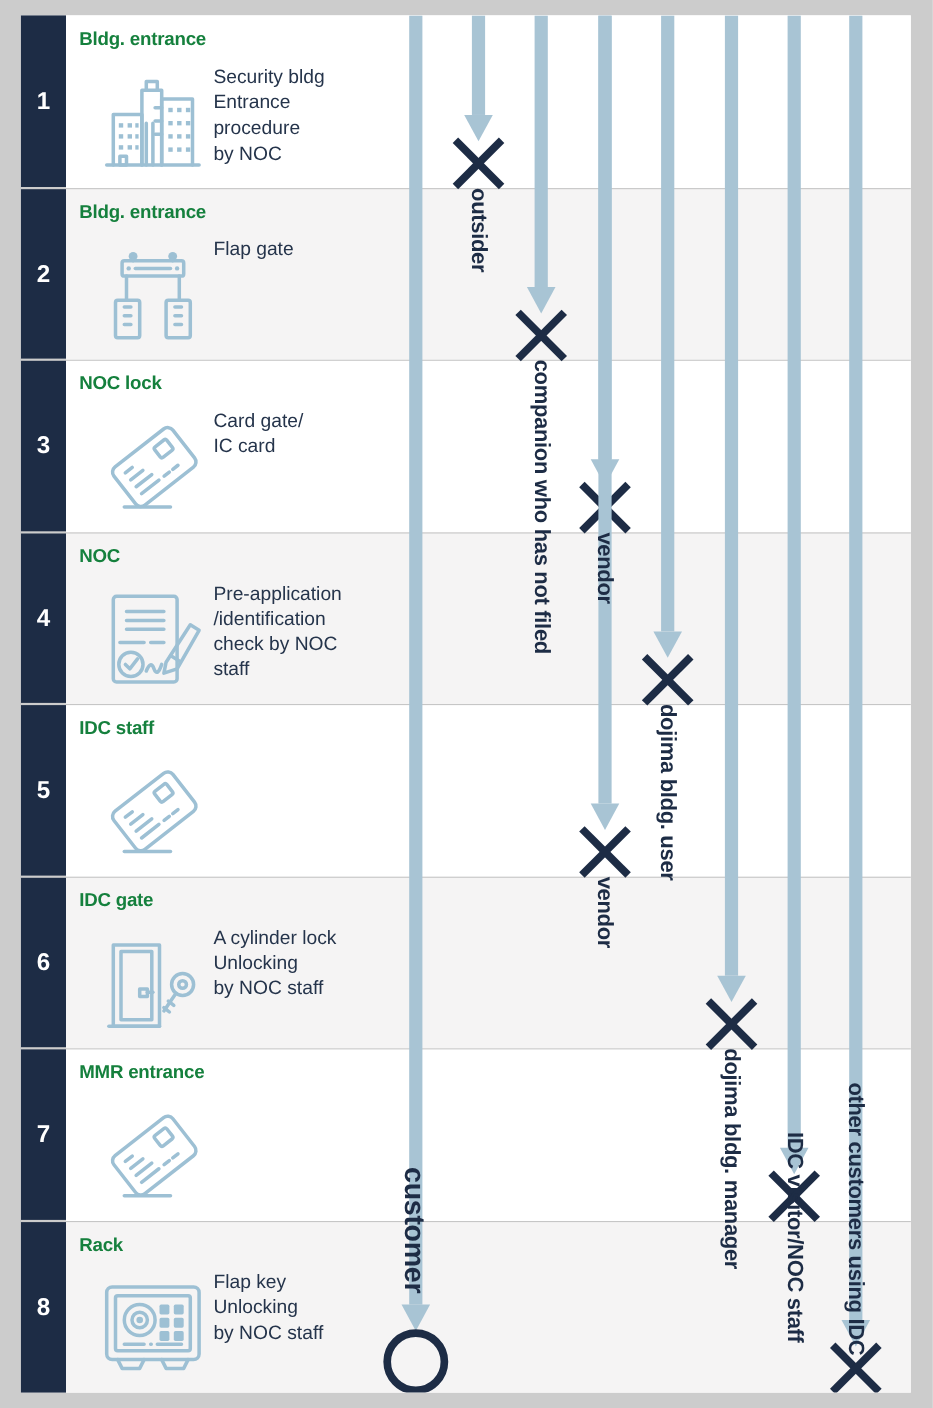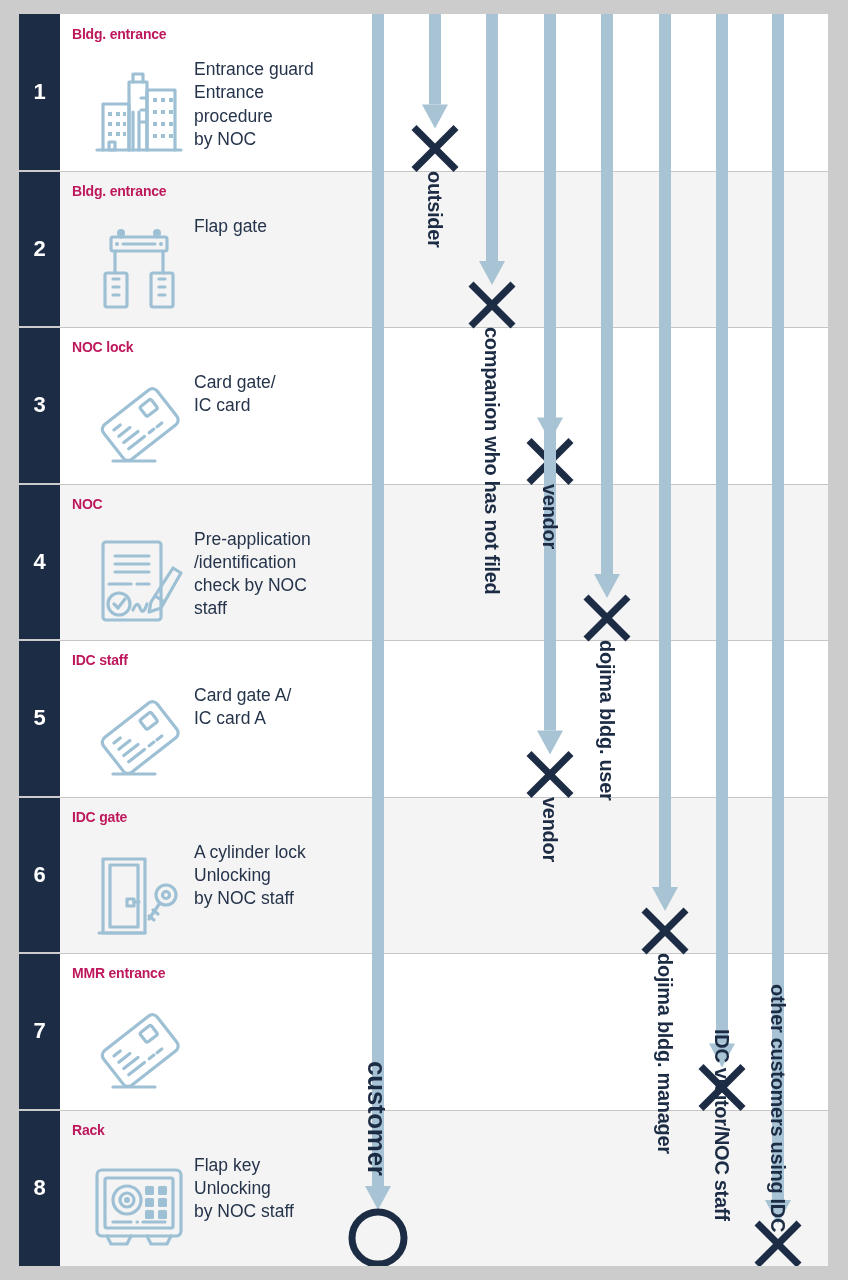--- a/index.html
+++ b/index.html
@@ -30,21 +30,21 @@
     background:#1d2c45;
     color:#ffffff;
     font-size:22px;font-weight:bold;
     display:flex;align-items:center;justify-content:center;
   }
   .num-gap{
     position:absolute;left:0;width:41px;height:2px;background:#cccccc;
   }
   .stage-title{
     position:absolute;left:53px;top:12px;
-    font-size:14px;font-weight:bold;color:#be185d;
+    font-size:17px;font-weight:bold;color:#15803d;
     letter-spacing:-0.2px;white-space:nowrap;
   }
   .stage-desc{
     position:absolute;left:175px;top:44px;
     font-size:17.5px;line-height:1.33;color:#25344b;
     white-space:pre-line;
   }
   .stage-icon{
     position:absolute;left:70px;top:46px;width:100px;height:100px;
   }
@@ -98,21 +98,21 @@
               <rect x="80" y="50" width="4" height="4"></rect>
               <rect x="64" y="62" width="4" height="4"></rect>
               <rect x="72" y="62" width="4" height="4"></rect>
               <rect x="80" y="62" width="4" height="4"></rect>
               <rect x="64" y="74" width="4" height="4"></rect>
               <rect x="72" y="74" width="4" height="4"></rect>
               <rect x="80" y="74" width="4" height="4"></rect>
             </g>
             <path fill="none" stroke="#9dc0d4" stroke-width="3.2" stroke-linecap="round" stroke-linejoin="round" d="M20 82 h6 v8 h-6 z"></path>
           </svg></div>
-        <div class="stage-desc">Entrance guard
+        <div class="stage-desc">Security bldg
 Entrance
 procedure
 by NOC</div>
       </div>
       <div class="row even" style="top: 156.5px;">
         <div class="num-cell">2</div>
         <div class="stage-title">Bldg. entrance</div>
         <div class="stage-icon"><svg viewBox="0 0 100 100" width="100" height="100">
             <rect fill="none" stroke="#9dc0d4" stroke-width="3.2" stroke-linecap="round" stroke-linejoin="round" x="22" y="20" width="56" height="14" rx="2"></rect>
             <circle fill="#9dc0d4" stroke="none" cx="32" cy="16" r="4"></circle>
@@ -173,22 +173,20 @@
         <div class="stage-title">IDC staff</div>
         <div class="stage-icon"><svg viewBox="0 0 100 100" width="100" height="100">
             <g transform="rotate(-38 50 50)">
               <rect fill="none" stroke="#9dc0d4" stroke-width="3.2" stroke-linecap="round" stroke-linejoin="round" x="16" y="30" width="68" height="44" rx="6"></rect>
               <rect fill="none" stroke="#9dc0d4" stroke-width="3.2" stroke-linecap="round" stroke-linejoin="round" x="60" y="38" width="14" height="12" rx="2"></rect>
               <path fill="none" stroke="#9dc0d4" stroke-width="3.2" stroke-linecap="round" stroke-linejoin="round" d="M26 40 L34 40 M26 48 L40 48 M26 56 L44 56"></path>
               <path fill="none" stroke="#9dc0d4" stroke-width="3.2" stroke-linecap="round" stroke-linejoin="round" d="M26 64 L46 64 M52 64 L58 64 M62 64 L68 64"></path>
             </g>
             <path fill="none" stroke="#9dc0d4" stroke-width="3.2" stroke-linecap="round" stroke-linejoin="round" d="M24 88 h42"></path>
           </svg></div>
-        <div class="stage-desc">Card gate A/
-IC card A</div>
       </div>
       <div class="row-divider" style="top: 626px;"></div>
       <div class="num-gap" style="top: 625px;"></div>
       <div class="row even" style="top: 782.5px;">
         <div class="num-cell">6</div>
         <div class="stage-title">IDC gate</div>
         <div class="stage-icon"><svg viewBox="0 0 100 100" width="100" height="100">
             <path fill="none" stroke="#9dc0d4" stroke-width="3.2" stroke-linecap="round" stroke-linejoin="round" d="M10 90 h46"></path>
             <rect fill="none" stroke="#9dc0d4" stroke-width="3.2" stroke-linecap="round" stroke-linejoin="round" x="14" y="16" width="42" height="74"></rect>
             <rect fill="none" stroke="#9dc0d4" stroke-width="3.2" stroke-linecap="round" stroke-linejoin="round" x="21" y="22" width="28" height="62"></rect>

